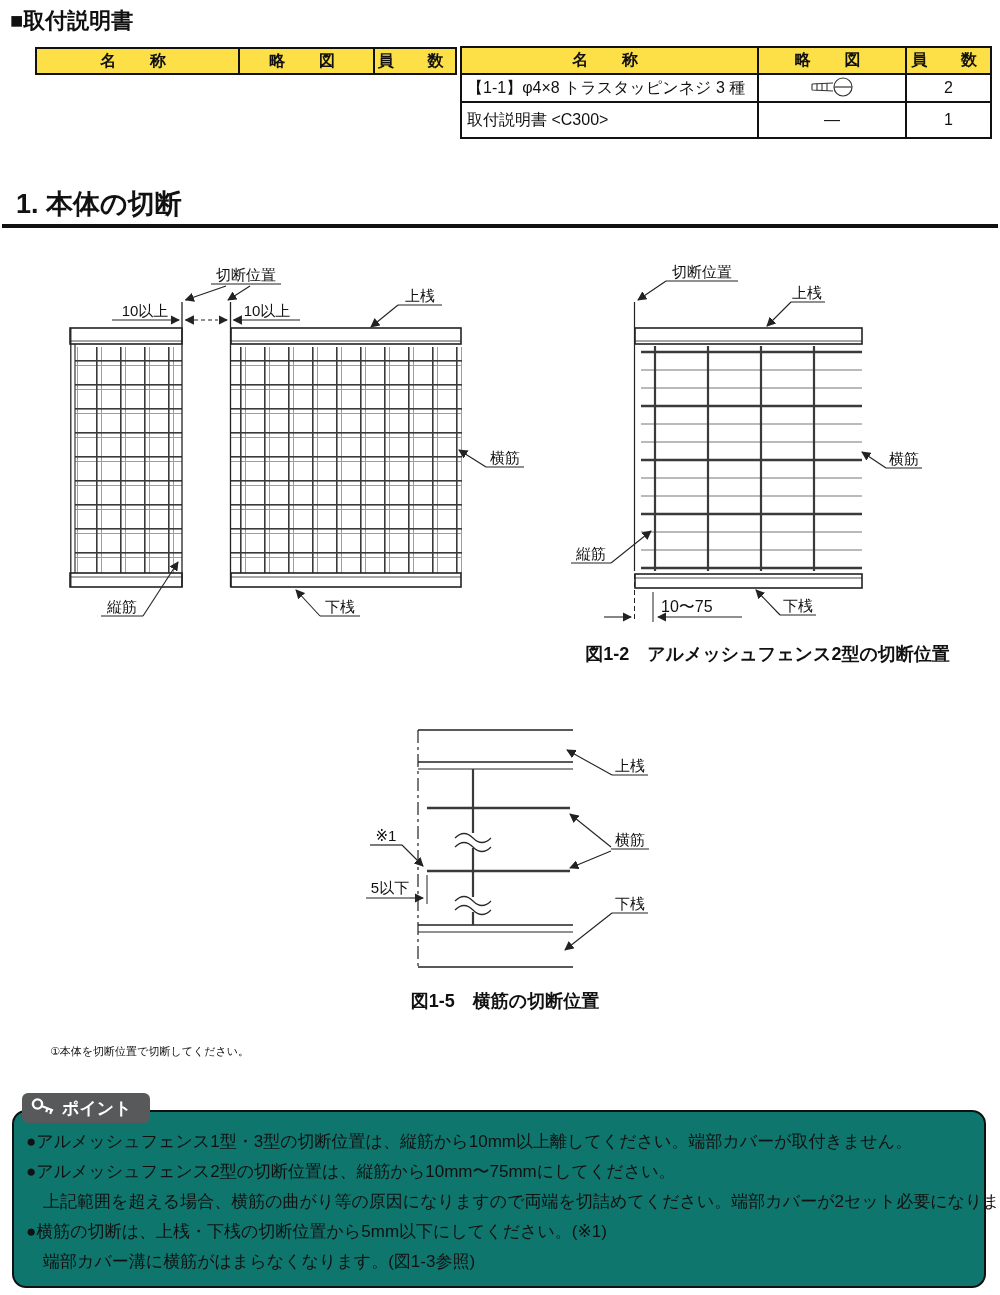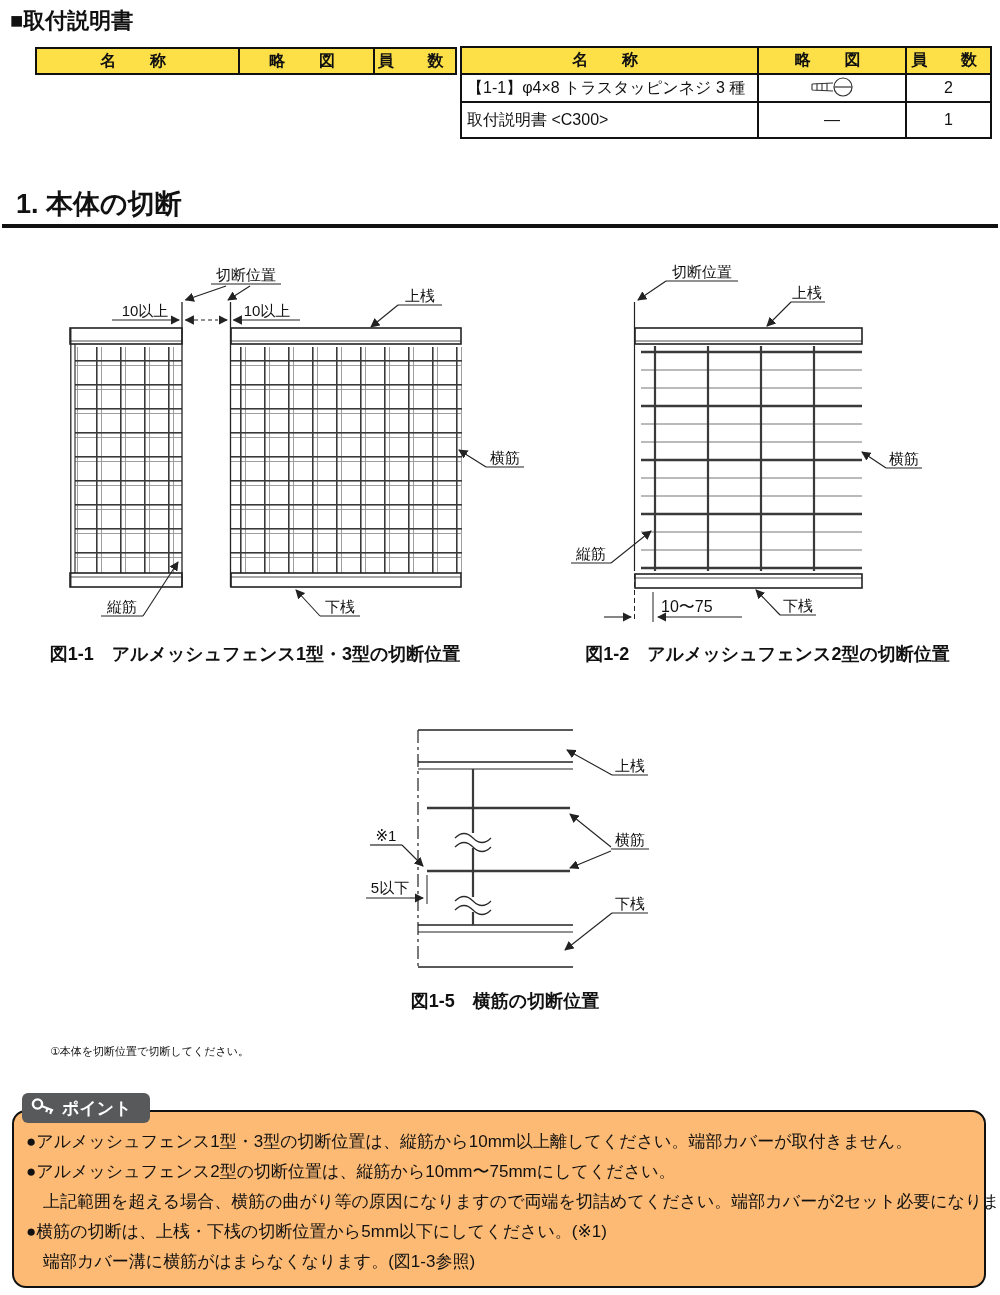--- a/index.html
+++ b/index.html
@@ -17,21 +17,21 @@
   .section-rule{position:absolute;left:2px;top:224px;width:996px;height:4px;background:#111;}
   
   svg.fig{position:absolute;overflow:visible;}
   .flabel{font-size:15px;fill:#111;font-family:"Liberation Sans","DejaVu Sans",sans-serif;}
   .fdim{font-size:16px;fill:#111;font-family:"Liberation Sans","DejaVu Sans",sans-serif;}
   .fig-caption{position:absolute;font-size:18px;font-weight:bold;text-align:center;white-space:nowrap;}
   
   .step{position:absolute;left:8px;top:1044px;font-size:11px;margin-left:42px;}
   
   .pbox{position:absolute;left:12px;top:1110px;width:970px;height:174px;
-        border:2.5px solid #111;border-radius:14px;background:#fdba74;}
+        border:2.5px solid #111;border-radius:14px;background:#0f766e;}
   .ptab{position:absolute;left:8px;top:-19px;height:24px;background:#58595b;color:#fff;
         font-weight:bold;font-size:17px;border-radius:6px;padding:4px 18px 2px 40px;line-height:24px;}
   .ptab svg{position:absolute;left:9px;top:4px;}
   .pitems{padding:15px 8px 0 12px;font-size:17px;line-height:30px;}
   .pline{white-space:nowrap;}
   .pline.indent{padding-left:17px;}
 </style>
 </head>
 <body>
 
@@ -144,21 +144,20 @@
     <line x1="486" y1="467" x2="459" y2="450" stroke="#222" stroke-width="1.1" marker-end="url(#arr1)"></line>
 
     <text class="flabel" x="122" y="612" text-anchor="middle">縦筋</text>
     <line x1="101" y1="616" x2="143" y2="616" stroke="#222" stroke-width="1.2"></line>
     <line x1="143" y1="616" x2="178" y2="562" stroke="#222" stroke-width="1.1" marker-end="url(#arr1)"></line>
 
     <text class="flabel" x="340" y="612" text-anchor="middle">下桟</text>
     <line x1="320" y1="616" x2="360" y2="616" stroke="#222" stroke-width="1.2"></line>
     <line x1="320" y1="616" x2="296" y2="590" stroke="#222" stroke-width="1.1" marker-end="url(#arr1)"></line>
   </svg>
-  <div class="fig-caption" style="left:25px;top:642px;width:460px">図1-1　アルメッシュフェンス1型・3型の切断位置</div>
 
   <svg class="fig" style="left:560px;top:255px;width:435px;height:380px" viewBox="560 255 435 380">
     <defs>
       <marker id="arr2" viewBox="0 0 10 10" refX="9" refY="5" markerWidth="8.5" markerHeight="8.5" orient="auto">
         <path d="M0,0 L10,5 L0,10 z" fill="#222"></path>
       </marker>
     </defs>
 
     <line x1="634.5" y1="302" x2="634.5" y2="571" stroke="#222" stroke-width="1.2"></line>
     <line x1="634.5" y1="574" x2="634.5" y2="621" stroke="#222" stroke-width="1" stroke-dasharray="5 3"></line>

